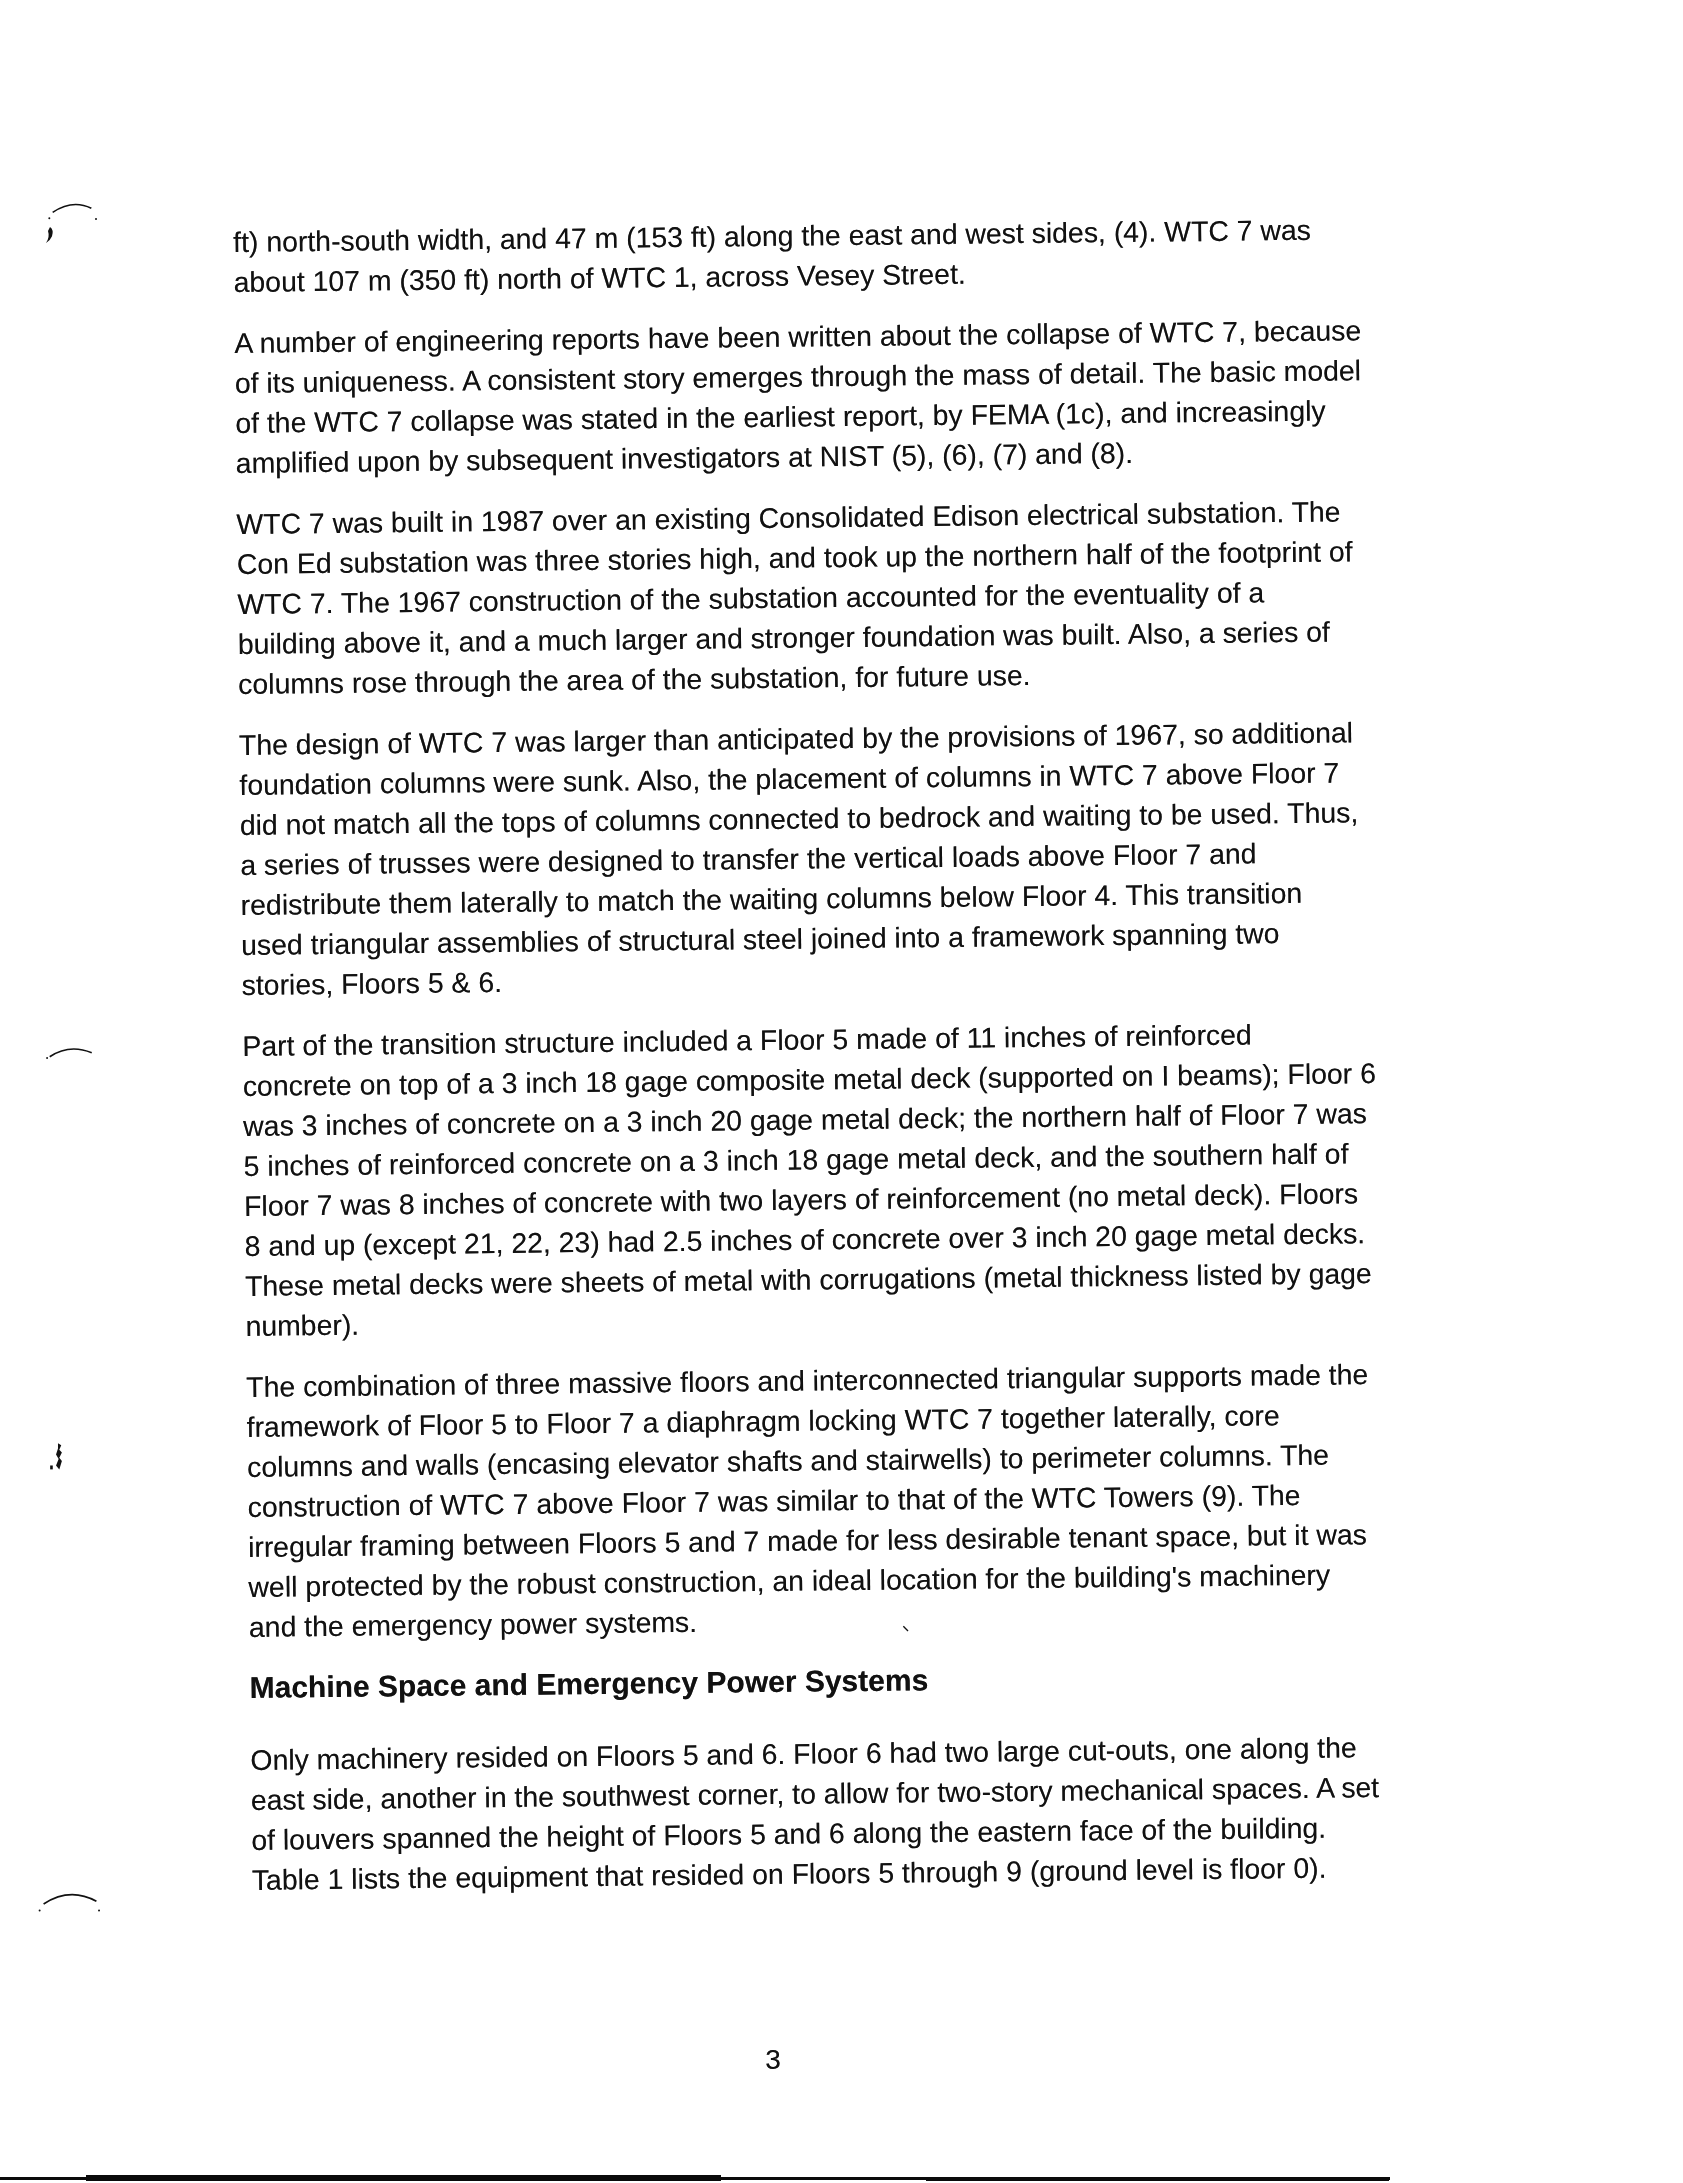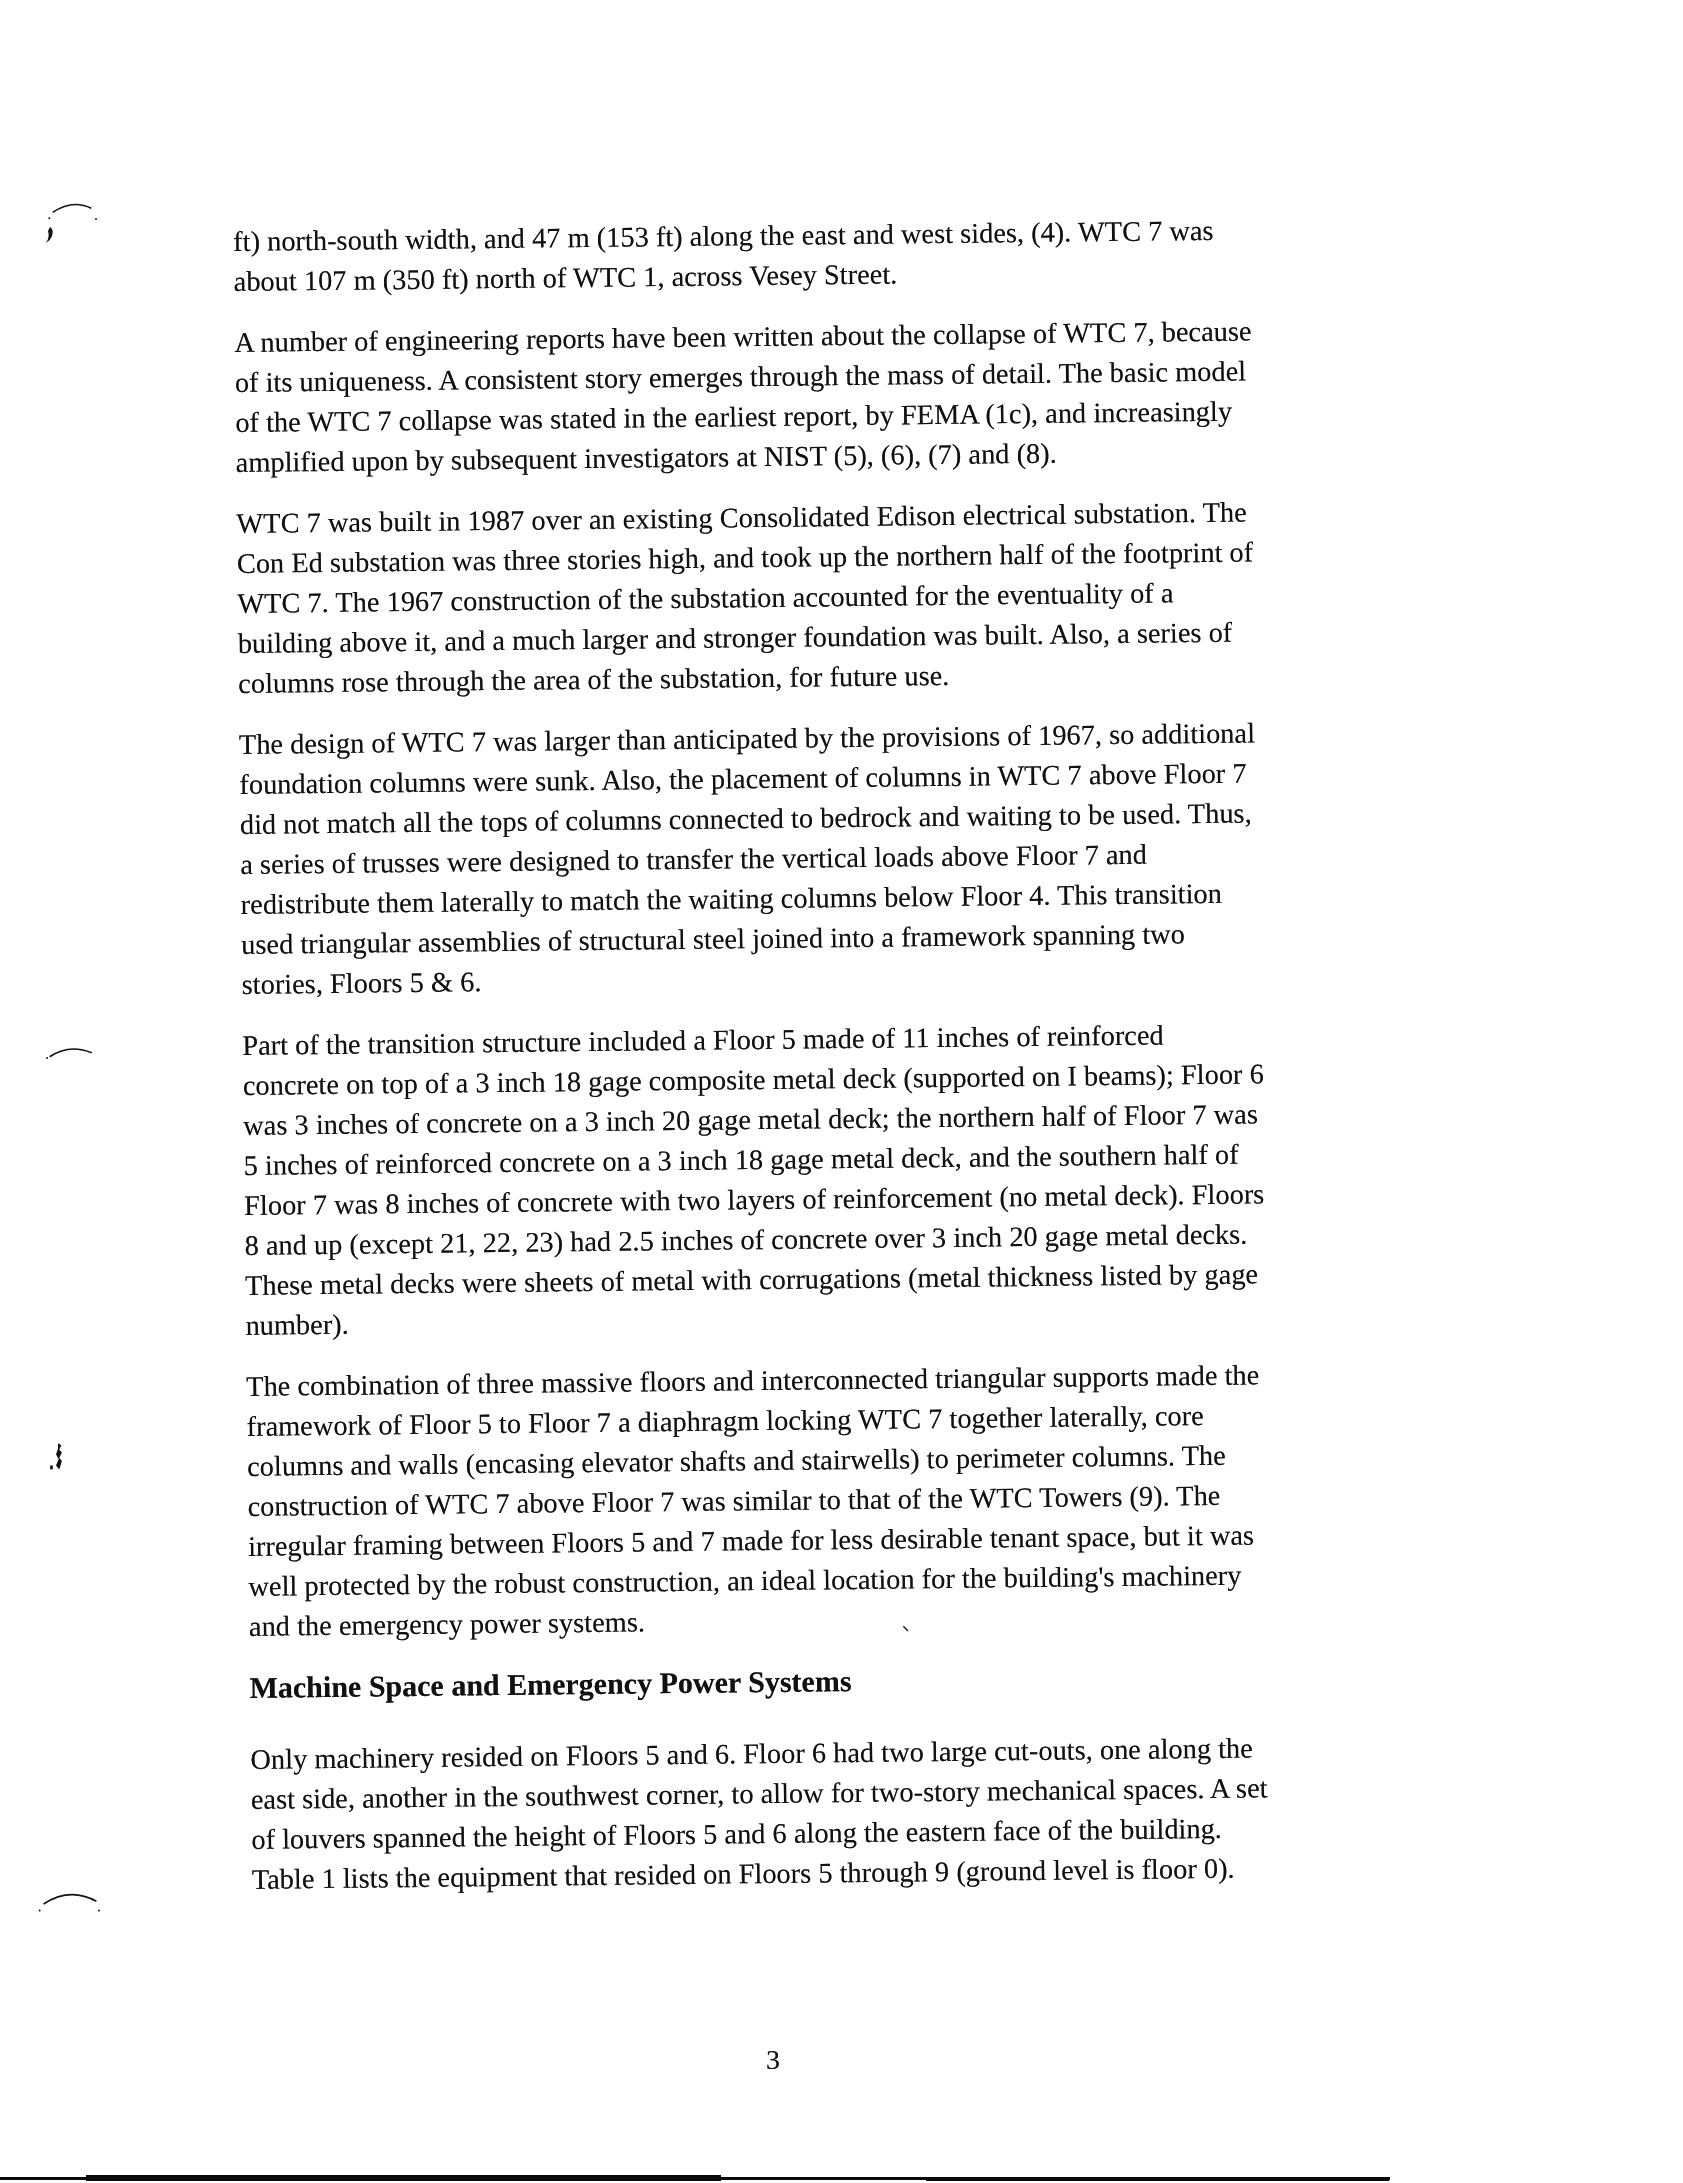--- a/index.html
+++ b/index.html
@@ -2,21 +2,21 @@
 <html style="font-size:10.6px"><head>
 <meta charset="utf-8">
 <style>
   html, body { margin: 0; padding: 0; background: #ffffff; }
   #page {
     position: relative;
     width: 1390px;
     height: 2183px;
     background: #ffffff;
     overflow: hidden;
-    font-family: Liberation Serif, serif;
+    font-family: Liberation Sans, sans-serif;
     color: #111111;
   }
   
   #content {
     position: absolute;
     left: 233px;
     top: 222px;
     width: 1257px;
     transform: rotate(-0.65deg);
     transform-origin: 0 0;

